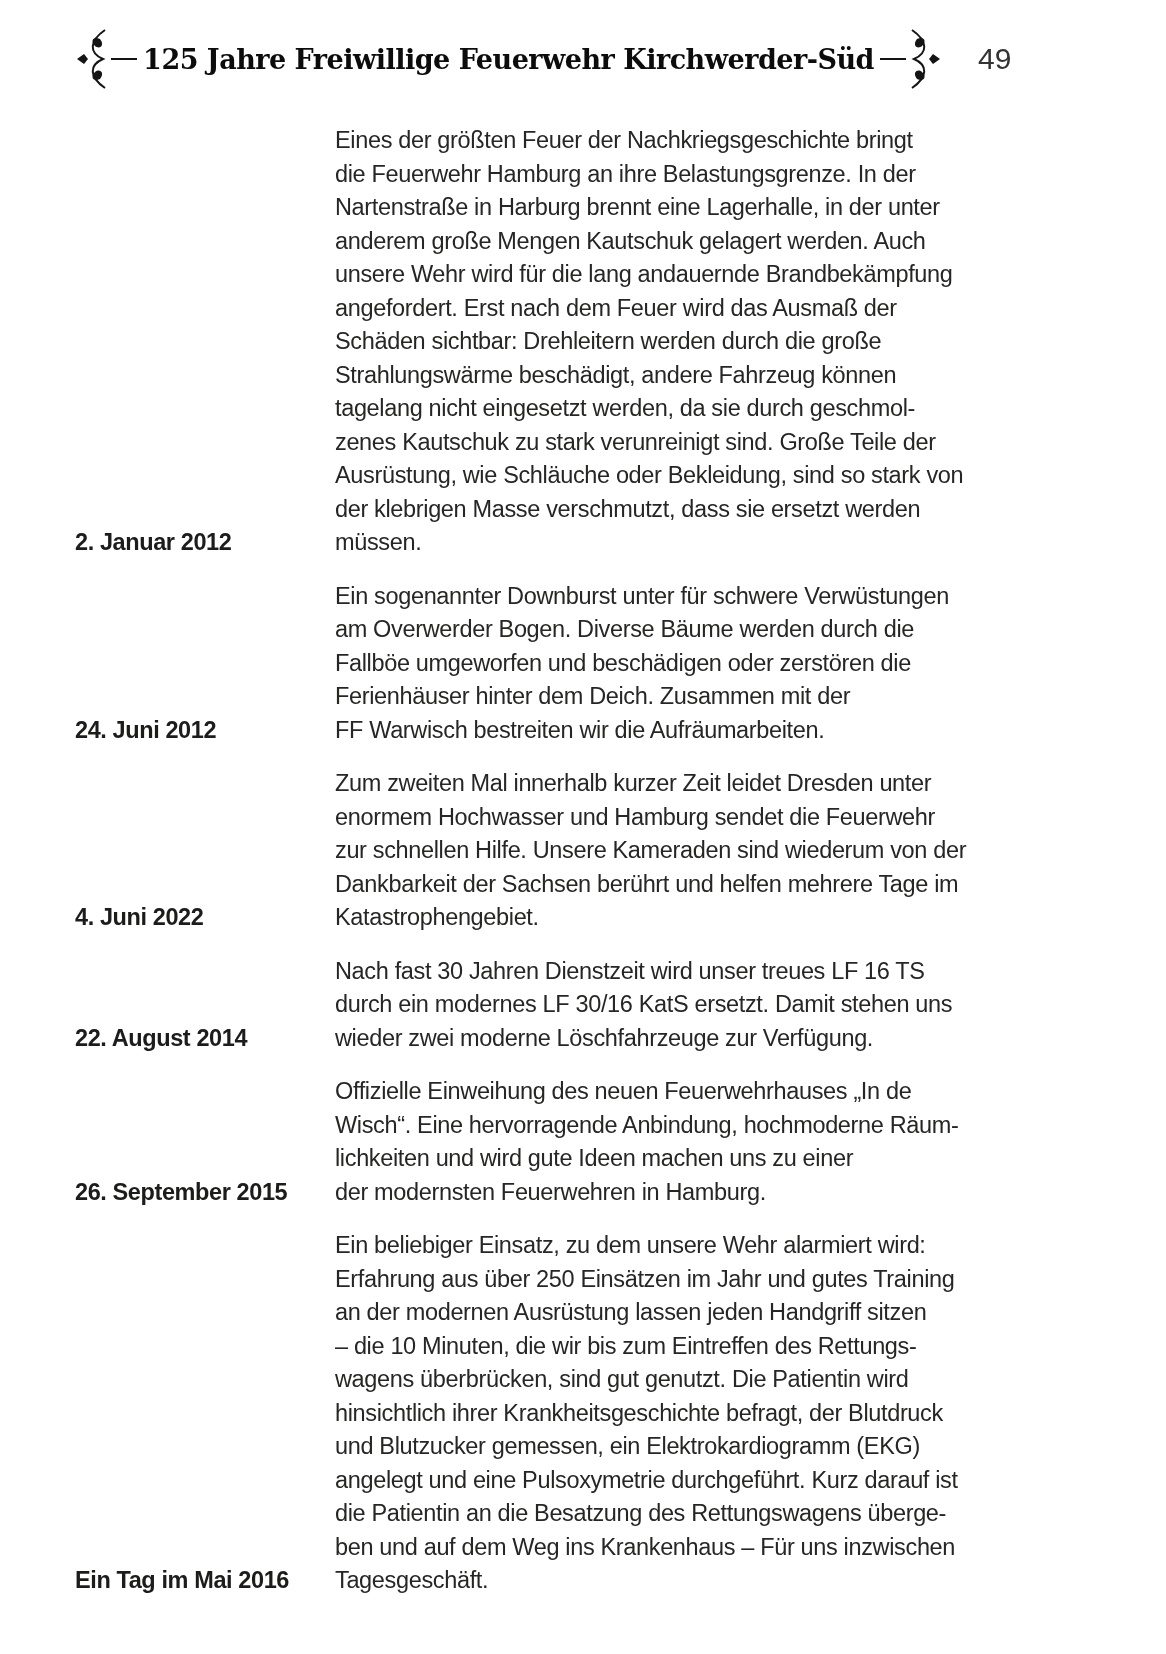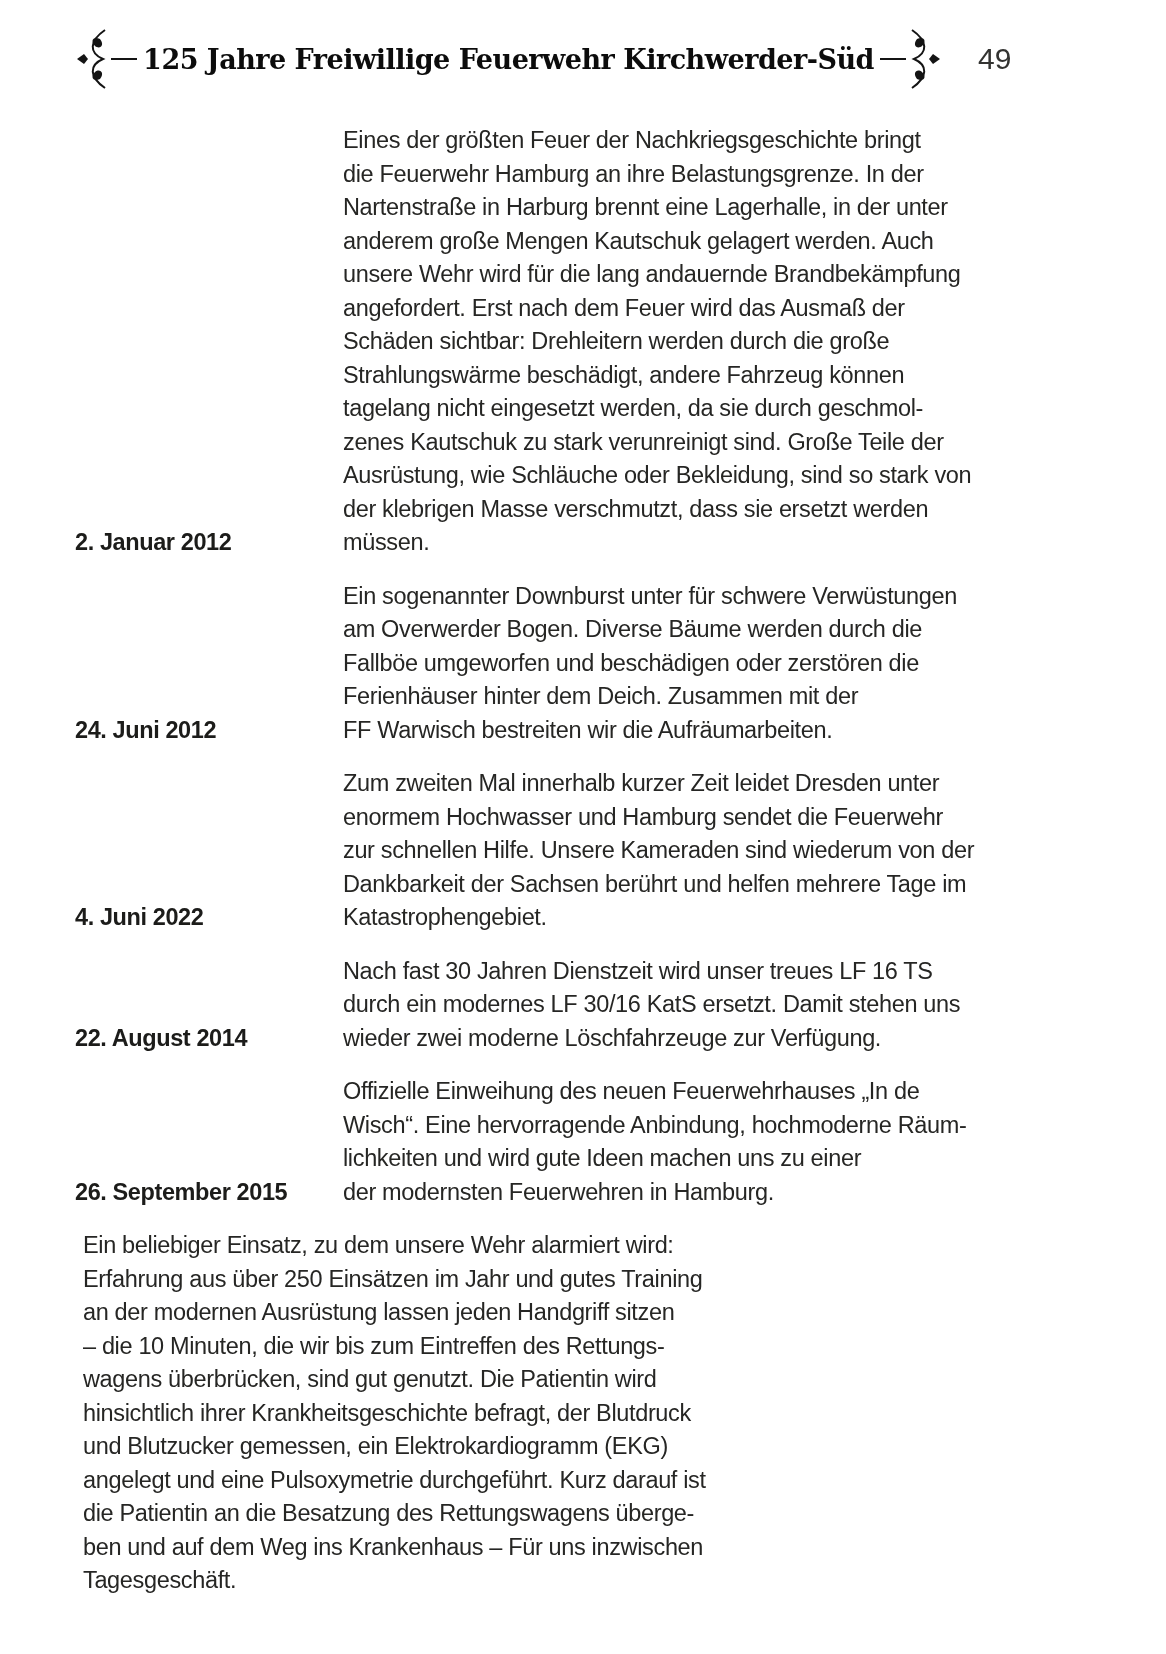--- a/index.html
+++ b/index.html
@@ -72,21 +72,20 @@
     letter-spacing: -0.4px;
     color: #1c1c1a;
   }
   .entry-text {
     flex: 1;
     font-size: 23.5px;
     line-height: 33.5px;
     letter-spacing: -0.35px;
     white-space: pre-line;
     color: #262624;
-    margin-left: 8px;
   }
 </style>
 </head>
 <body>
 
 <div class="page">
 
   <div class="header">
     <div class="title-group">
       <svg class="fleuron" width="36" height="62" viewBox="0 0 36 62" xmlns="http://www.w3.org/2000/svg">
@@ -154,20 +153,21 @@
 
     <div class="entry">
       <div class="entry-date">26. September 2015</div>
       <div class="entry-text">Offizielle Einweihung des neuen Feuerwehrhauses „In de
 Wisch“. Eine hervorragende Anbindung, hochmoderne Räum-
 lichkeiten und wird gute Ideen machen uns zu einer
 der modernsten Feuerwehren in Hamburg.</div>
     </div>
 
     <div class="entry">
+      <div class="entry-date">Ein Tag im Mai 2016</div>
       <div class="entry-text">Ein beliebiger Einsatz, zu dem unsere Wehr alarmiert wird:
 Erfahrung aus über 250 Einsätzen im Jahr und gutes Training
 an der modernen Ausrüstung lassen jeden Handgriff sitzen
 – die 10 Minuten, die wir bis zum Eintreffen des Rettungs-
 wagens überbrücken, sind gut genutzt. Die Patientin wird
 hinsichtlich ihrer Krankheitsgeschichte befragt, der Blutdruck
 und Blutzucker gemessen, ein Elektrokardiogramm (EKG)
 angelegt und eine Pulsoxymetrie durchgeführt. Kurz darauf ist
 die Patientin an die Besatzung des Rettungswagens überge-
 ben und auf dem Weg ins Krankenhaus – Für uns inzwischen

